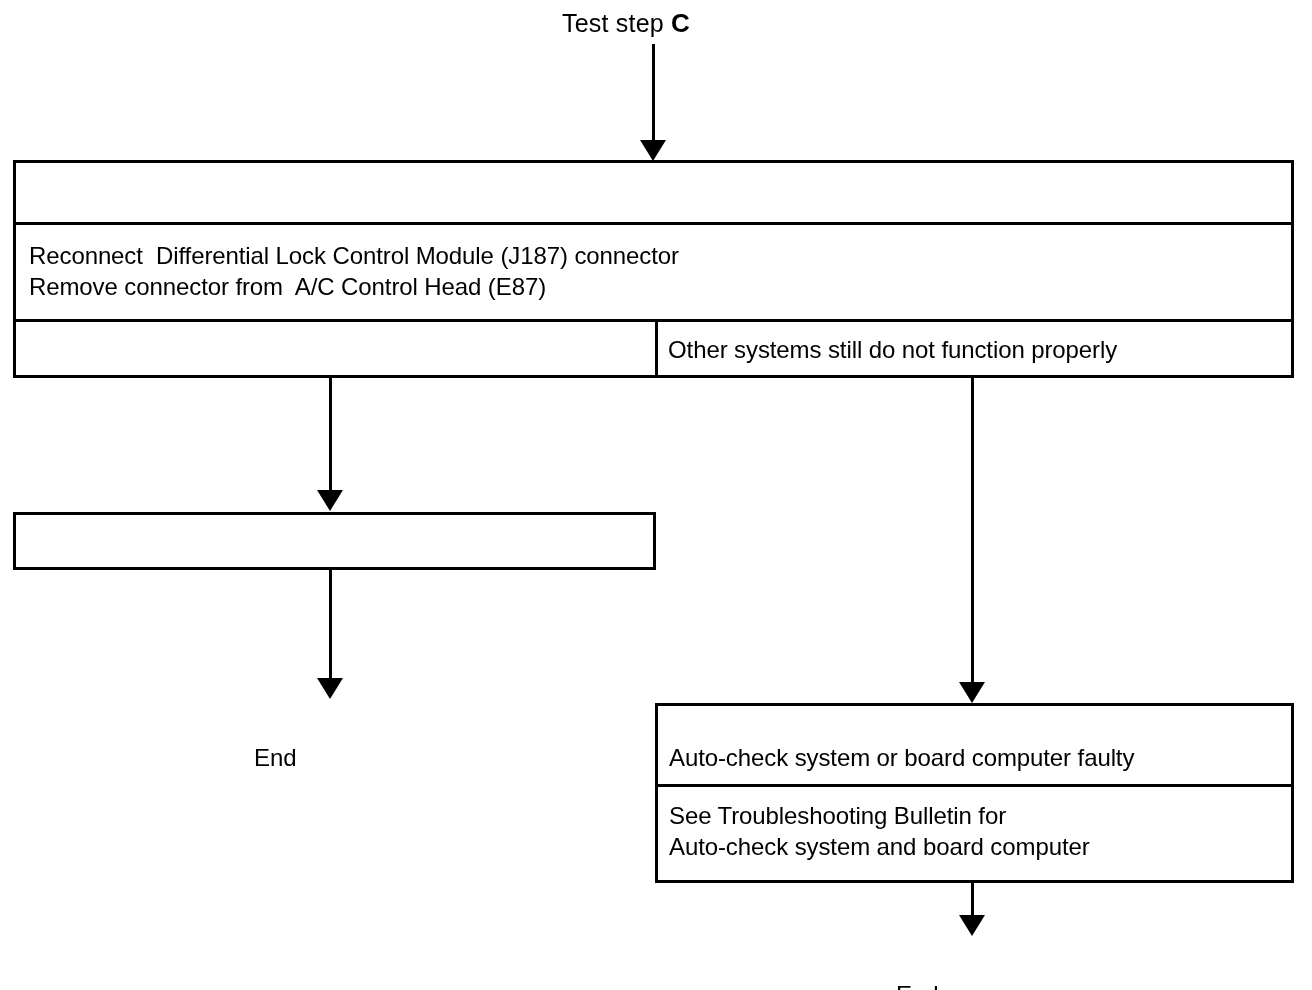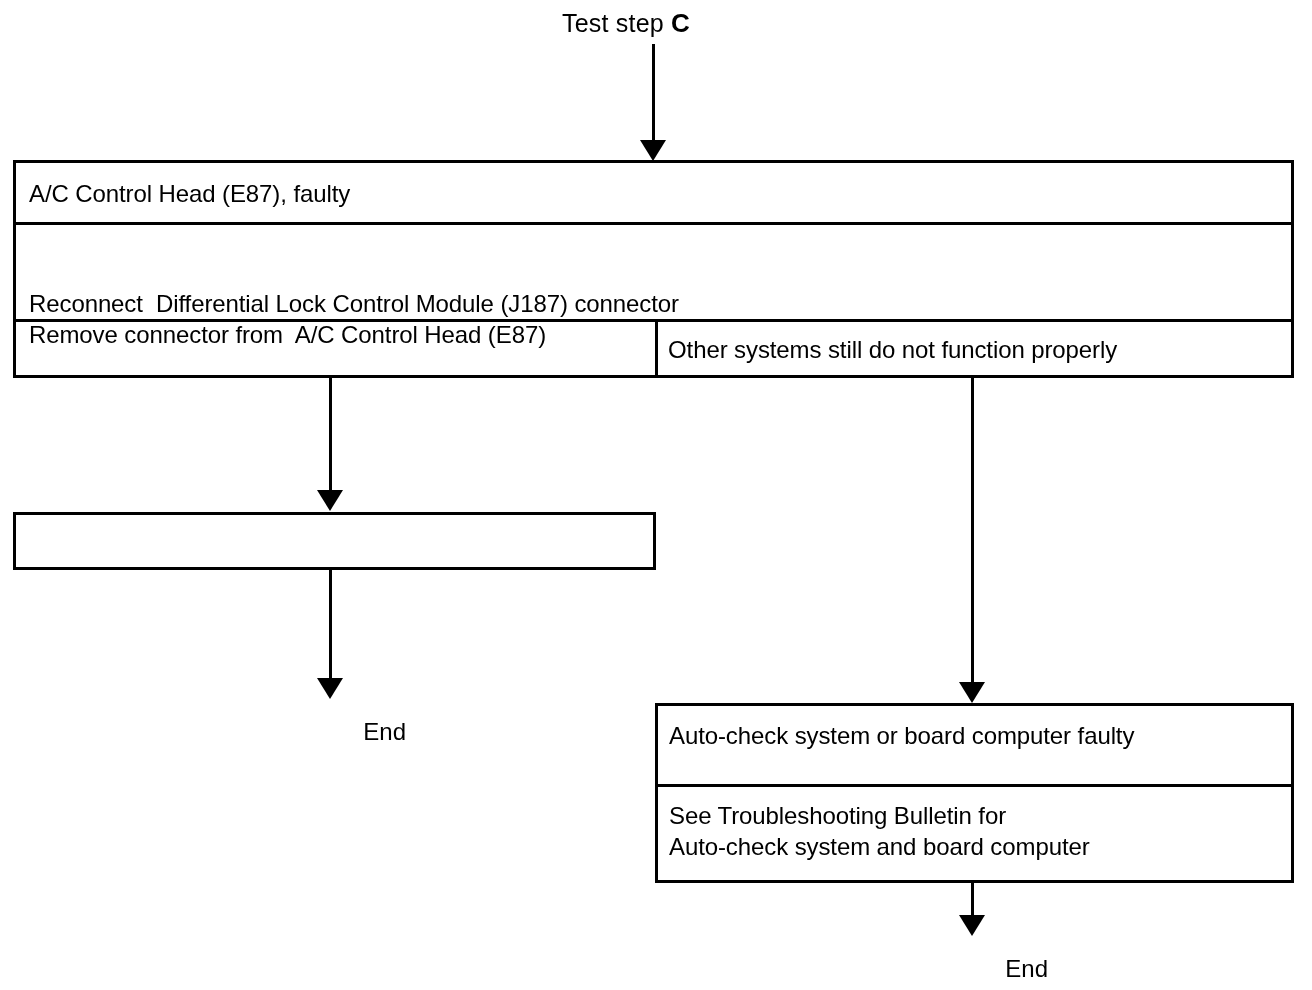--- a/index.html
+++ b/index.html
@@ -64,65 +64,65 @@
     width: 0;
     height: 0;
     border-left: 13px solid transparent;
     border-right: 13px solid transparent;
     border-top: 21px solid #000000;
   }
   .end-label {
     position: absolute;
     font-size: 24px;
     white-space: pre;
-    text-align: right;
+    text-align: left;
+    margin-top: 26px;
   }
 </style>
 </head>
 <body>
 
 <div id="canvas">
 
   <div class="title-label"><span>Test step </span><span class="bold">C</span></div>
 
   <div class="vline" style="left:652px; top:44px; height:100px;"></div>
   <div class="arrowhead" style="left:640px; top:140px;"></div>
 
   <div class="box" style="left:13px; top:160px; width:1281px; height:218px;">
 
     <div class="row-div" style="left:0px; top:59px; width:1275px;"></div>
     <div class="row-div" style="left:0px; top:156px; width:1275px;"></div>
 
     <div class="vline" style="left:639px; top:156px; height:56px;"></div>
   </div>
 
-  <div class="cell-text" style="left:29px; top:178px; width:1240px;">A/C Control Head (E87), faulty</div>
 
-  <div class="cell-text" style="left:29px; top:240px; width:1240px;margin-top:48px;">Reconnect  Differential Lock Control Module (J187) connector
+  <div class="cell-text" style="left:29px; top:240px; width:1240px;">Reconnect  Differential Lock Control Module (J187) connector
 Remove connector from  A/C Control Head (E87)</div>
 
 
   <div class="cell-text" style="left:668px; top:334px; width:600px;">Other systems still do not function properly</div>
 
   <div class="vline" style="left:329px; top:378px; height:114px;"></div>
   <div class="arrowhead" style="left:317px; top:490px;"></div>
 
   <div class="box" style="left:13px; top:512px; width:643px; height:58px;"></div>
 
   <div class="vline" style="left:329px; top:570px; height:110px;"></div>
   <div class="arrowhead" style="left:317px; top:678px;"></div>
   <div class="end-label" style="left:254px; top:718px; width:152px;">End</div>
 
   <div class="vline" style="left:971px; top:378px; height:306px;"></div>
   <div class="arrowhead" style="left:959px; top:682px;"></div>
 
   <div class="box" style="left:655px; top:703px; width:639px; height:180px;">
     <div class="row-div" style="left:0px; top:78px; width:633px;"></div>
   </div>
-  <div class="cell-text" style="left:669px; top:720px; width:610px;">Auto-check system or board computer faulty</div>
+  <div class="cell-text" style="left:669px; top:742px; width:610px;">Auto-check system or board computer faulty</div>
   <div class="cell-text" style="left:669px; top:800px; width:610px;">See Troubleshooting Bulletin for
 Auto-check system and board computer</div>
 
   <div class="vline" style="left:971px; top:883px; height:34px;"></div>
   <div class="arrowhead" style="left:959px; top:915px;"></div>
   <div class="end-label" style="left:896px; top:955px; width:152px;">End</div>
 
 </div>
 
 </body></html>

